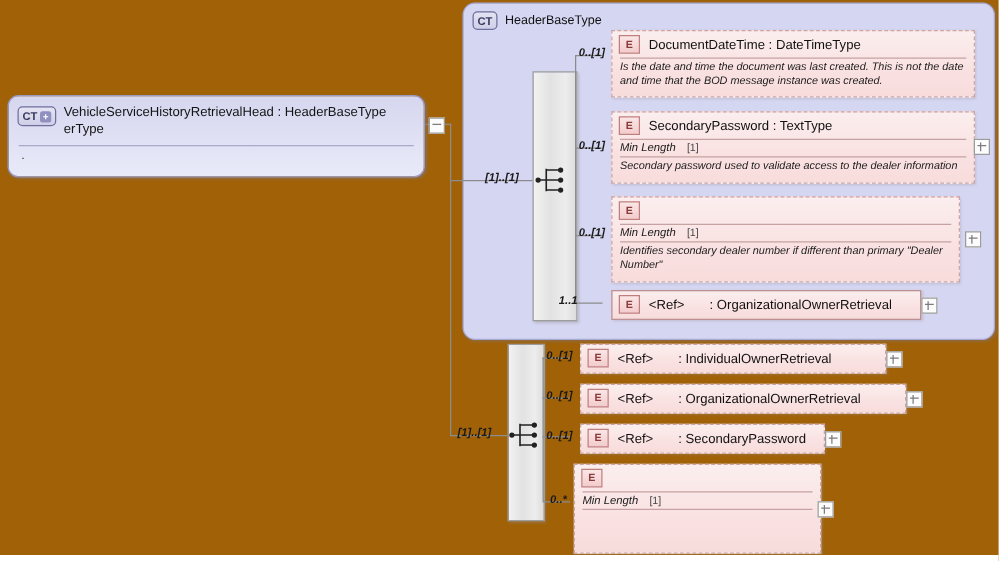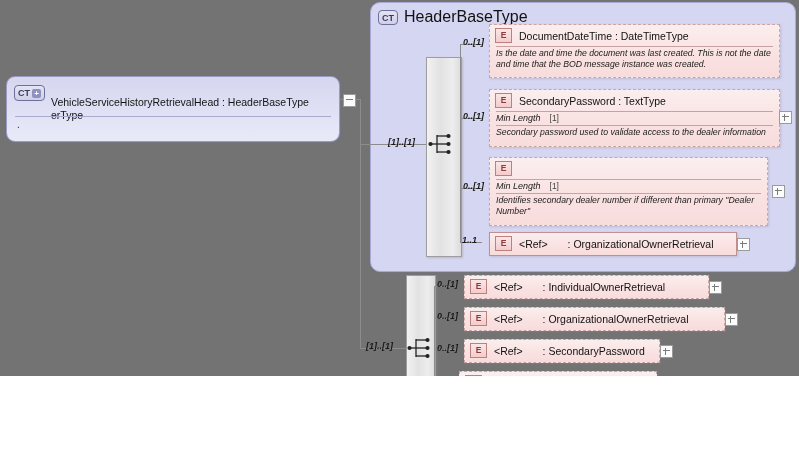--- a/index.html
+++ b/index.html
@@ -7,23 +7,23 @@
     padding: 0;
     background: #ffffff;
   }
   body {
     font-family: "Liberation Sans", sans-serif;
     -webkit-font-smoothing: antialiased;
   }
   #canvas {
     position: relative;
     width: 799px;
-    height: 376px;
+    height: 444px;
     overflow: hidden;
-    background: #737373;
+    background: #a16207;
   }
 
   
   .line-h { position: absolute; height: 0; border-top: 1px solid #8c8c8c; }
   .line-v { position: absolute; width: 0; border-left: 1px solid #8c8c8c; }
 
   
   .root-node {
     position: absolute;
     background: linear-gradient(to bottom, #d6d7ef 0%, #dedff3 45%, #e9eaf8 100%);
@@ -65,21 +65,20 @@
     line-height: 9px;
     text-align: center;
     font-weight: bold;
   }
   .root-title {
     margin-left: 6px;
     font-size: 10.5px;
     color: #141414;
     line-height: 13px;
     font-weight: 500;
-    margin-top: 12px;
   }
   .root-rule {
     position: absolute;
     left: 8px; right: 8px;
     top: 39px;
     border-top: 1px solid #a9a9cc;
   }
   .root-dot {
     position: absolute;
     left: 10px;
@@ -99,21 +98,21 @@
   }
   .group-head {
     position: absolute;
     top: 5px; left: 7px;
     display: flex;
     align-items: center;
   }
   .group-head .ct-badge { height: 13px; }
   .group-label {
     margin-left: 6px;
-    font-size: 16px;
+    font-size: 10px;
     color: #111;
     font-weight: 500;
   }
 
   
   .compositor {
     position: absolute;
     background: linear-gradient(to right,#f2f2f2 0%,#e2e2e2 40%,#ededed 75%,#dcdcdc 100%);
     border: 1px solid #9d9d9d;
     box-shadow: 1px 1px 2px rgba(140,140,140,0.4);
@@ -312,21 +311,21 @@
     <div class="el-rule"></div>
     <div class="facet-row">
       <span class="facet-name">Min Length</span>
       <span class="facet-val">[1]</span>
     </div>
     <div class="el-rule"></div>
     <div class="el-doc">Identifies secondary dealer number if different than primary "Dealer Number"</div>
   </div>
   <div class="plusbox" style="left:772px; top:185px;"></div>
 
-  <div class="card" style="left:462px; top:235px;">1..1</div>
+  <div class="card" style="left:447px; top:235px;">1..1</div>
   <div class="el required" style="left:489px; top:232px; width:246px; height:22px;">
     <div class="el-head">
       <span class="e-badge">E</span>
       <span class="el-name"><span>&lt;Ref&gt;</span><span class="reftype">: OrganizationalOwnerRetrieval</span></span>
     </div>
   </div>
   <div class="plusbox" style="left:737px; top:238px;"></div>
 
   <div class="compositor" style="left:406px; top:275px; width:28px; height:140px;"></div>
   <svg class="seq-icon" width="30" height="24" style="left:407px; top:336px;" viewBox="0 0 30 24">

